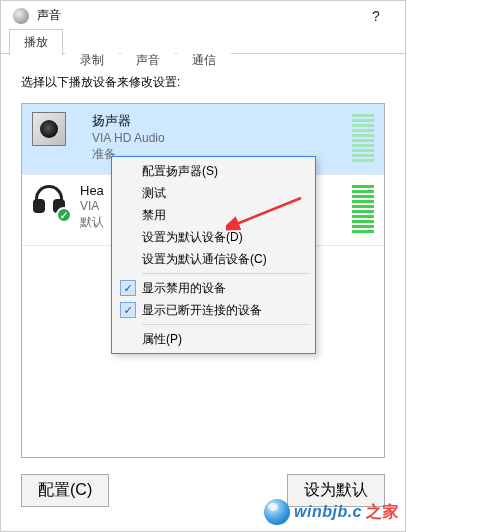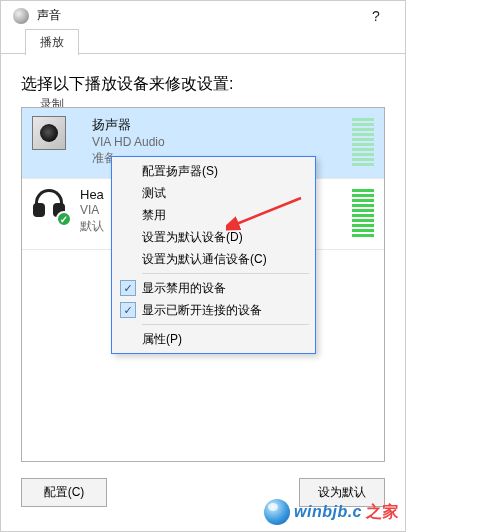--- a/index.html
+++ b/index.html
@@ -36,25 +36,24 @@
   }
   .help-btn {
     margin-left: auto;
     width: 38px;
     text-align: center;
     font-size: 14px;
     color: #222;
   }
   .tabstrip {
     display: flex;
-    padding: 0 24px;
+    padding: 0 8px;
     border-bottom: 1px solid #ccc;
     height: 26px;
-    align-items: flex-start;
-    flex-direction: column;
+    align-items: center;
   }
   .tab {
     padding: 4px 14px 4px 14px;
     border: 1px solid #ccc;
     border-bottom: none;
     background: #fff;
     margin-right: 2px;
     position: relative;
     top: 1px;
     font-size: 12px;
@@ -68,21 +67,21 @@
   }
   .tab.active {
     background: #fff;
     border-color: #ccc;
   }
   .content {
     padding: 16px 20px 0 20px;
   }
   .instruction {
     margin: 4px 0 12px 0;
-    font-size: 16px;
+    font-size: 12px;
   }
   .device-list {
     border: 1px solid #b0b0b0;
     height: 355px;
     background: #fff;
     overflow: hidden;
     position: relative;
   }
   .device-item {
     display: flex;
@@ -169,21 +168,21 @@
   .level-meter.green .level-seg { background: #2ecc40; opacity: 0.9; }
   .footer {
     display: flex;
     padding: 16px 20px 0 20px;
     gap: 10px;
   }
   .btn {
     border: 1px solid #aaa;
     background: #f3f3f3;
     padding: 5px 16px;
-    font-size: 12px;
+    font-size: 16px;
     min-width: 86px;
     text-align: center;
   }
   .footer .spacer { flex: 1; }
 
   
   .context-menu {
     position: absolute;
     left: 110px;
     top: 155px;

